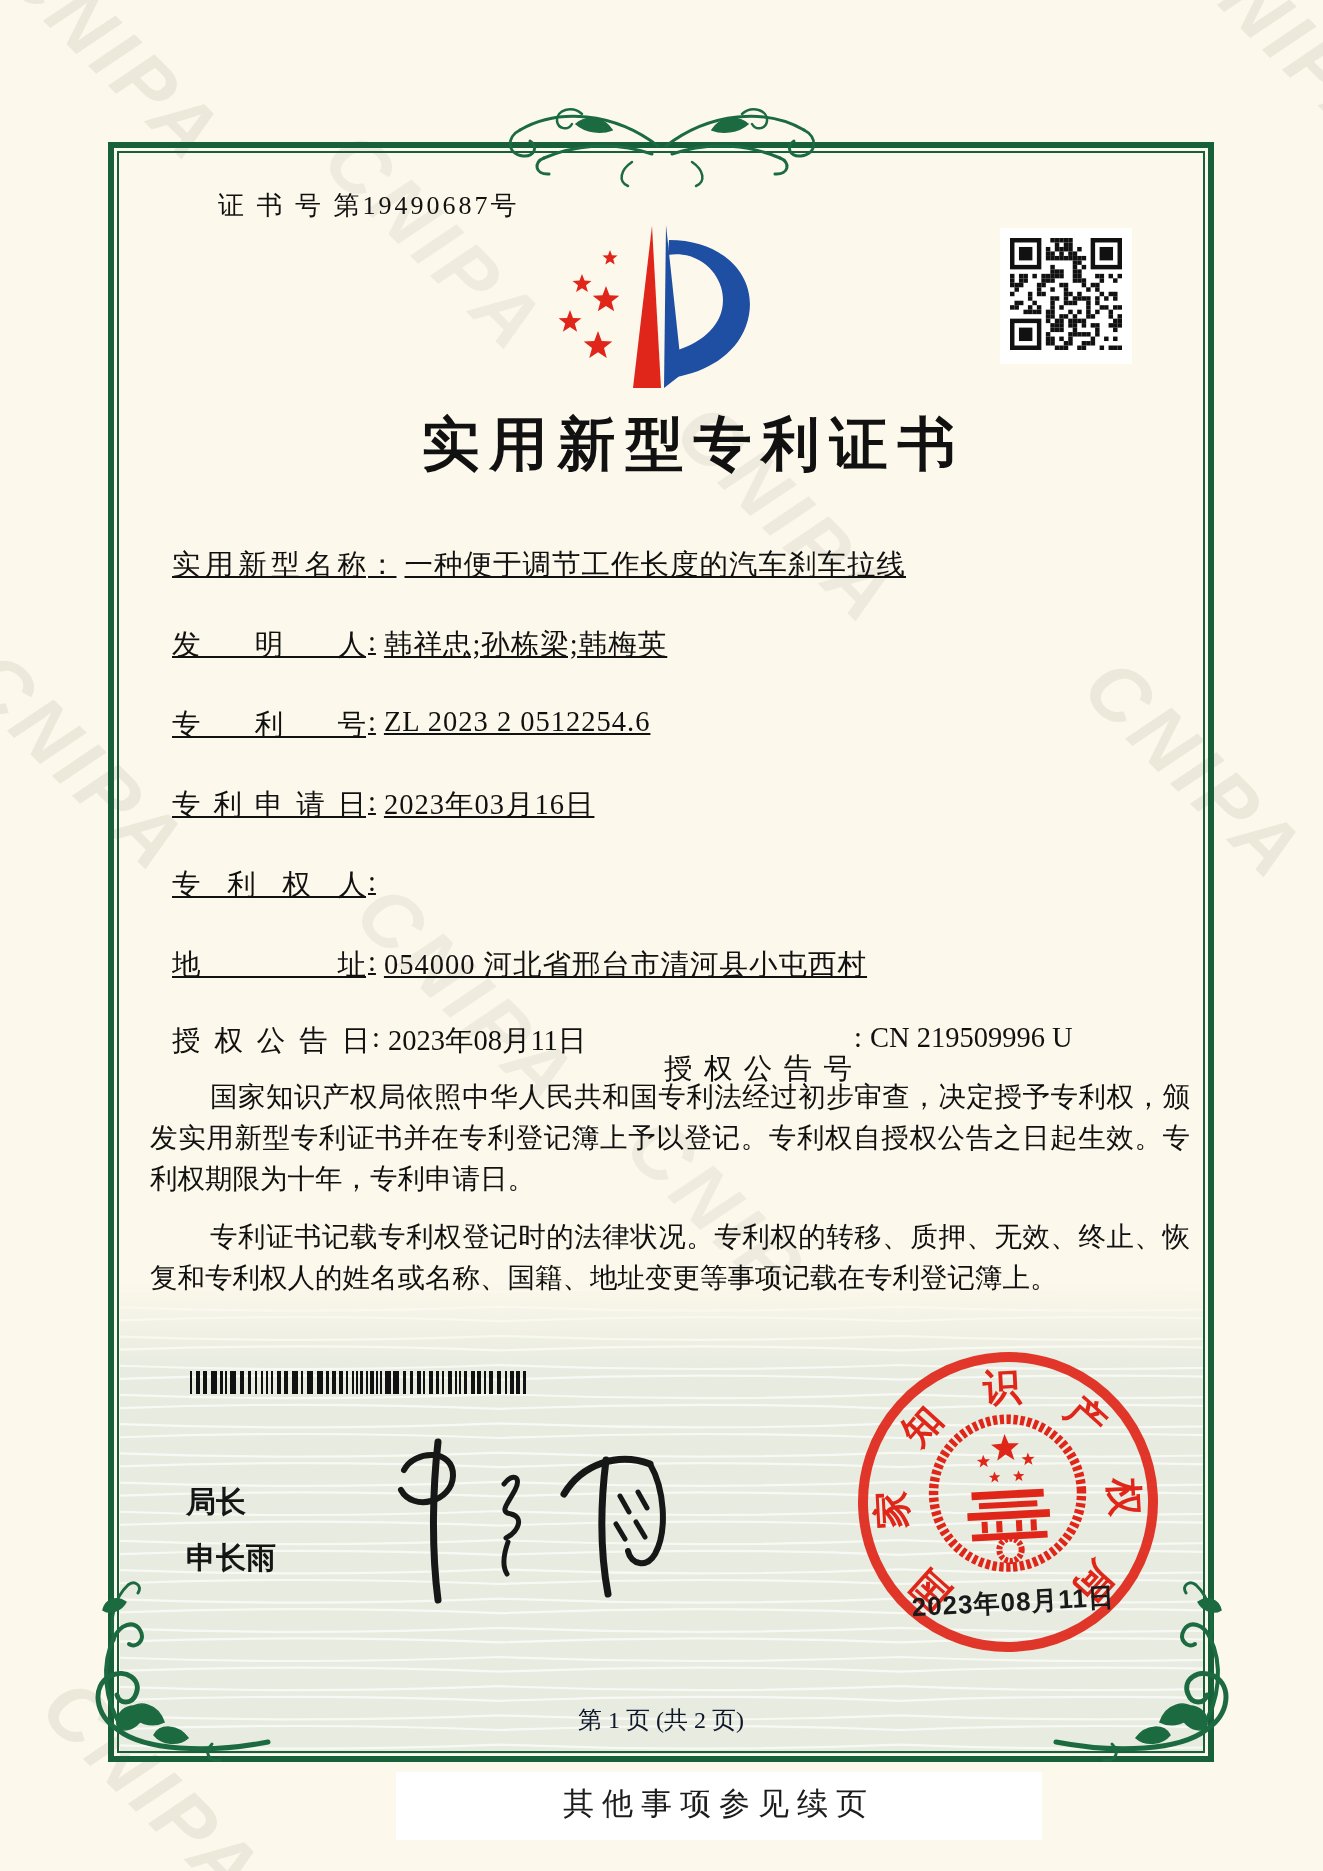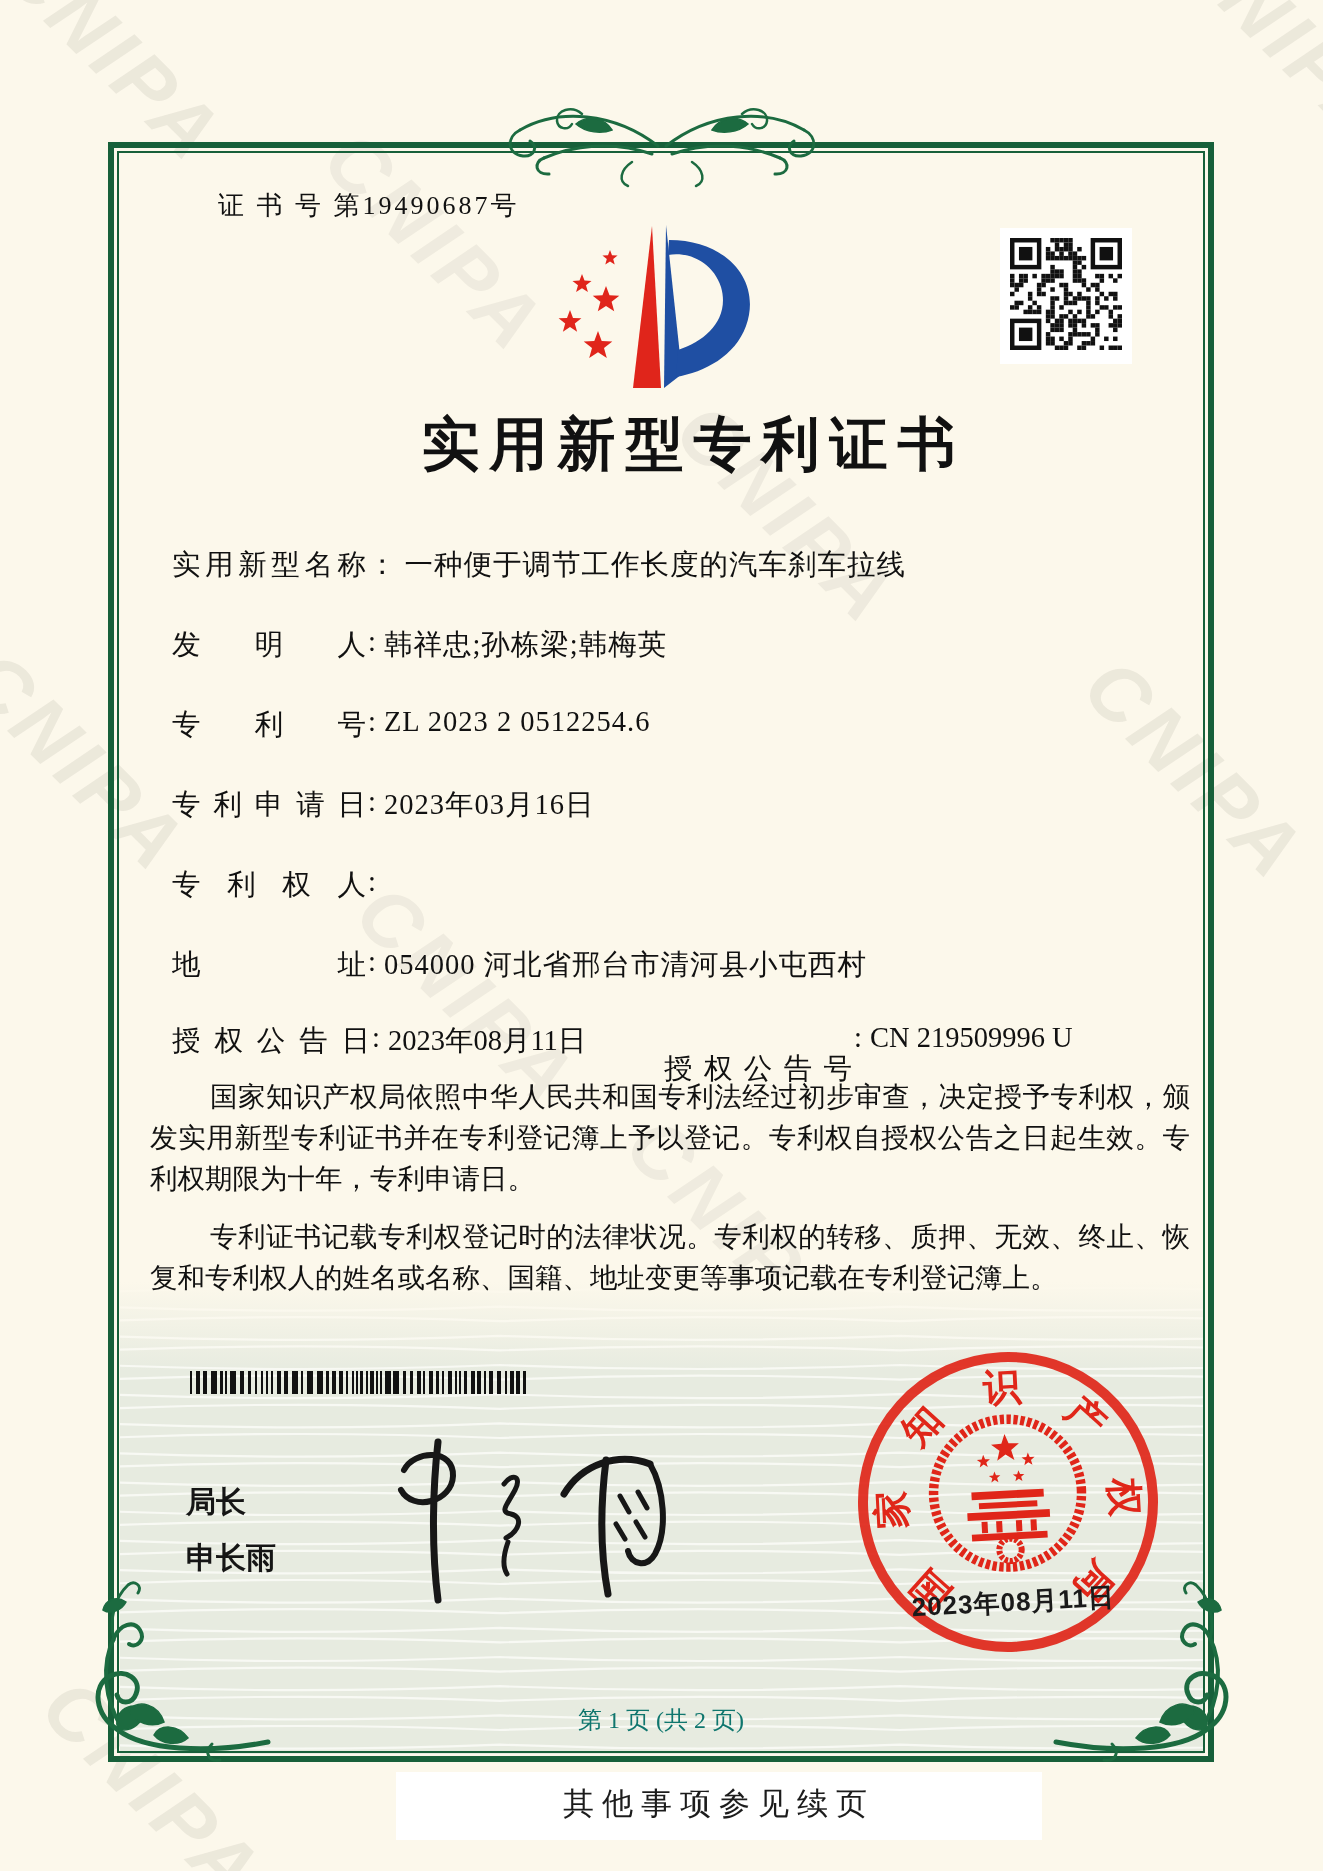--- a/index.html
+++ b/index.html
@@ -49,21 +49,21 @@
   }
   .logo{position:absolute;left:548px;top:222px;z-index:5;}
   .qr{
     position:absolute;left:1000px;top:228px;background:#fff;padding:10px;z-index:5;
   }
   .title{
     position:absolute;left:0;top:406px;width:1323px;text-align:center;
     font-size:58px;font-weight:bold;letter-spacing:10px;z-index:5;margin-left:32px;
   }
   
-  .fields{position:absolute;left:172px;top:546px;width:1020px;z-index:5;}
+  .fields{position:absolute;left:172px;top:546px;width:1020px;z-index:5;text-decoration:underline;}
   .frow{height:80px;display:flex;align-items:flex-start;font-size:28.5px;}
   .flabel{
     display:inline-block;width:194px;text-align:justify;text-align-last:justify;
     white-space:nowrap;
   }
   .fsep{margin:0 8px 0 2px;}
   .fvalue{flex:1;letter-spacing:1px;}
   .grant{position:absolute;left:172px;top:1022px;width:1020px;font-size:28.5px;z-index:5;}
   .grant .g{display:flex;align-items:flex-start;}
   .g2{position:absolute;left:492px;top:0;}
@@ -101,21 +101,21 @@
   }
   .seal-emblem{position:absolute;left:64px;top:44px;}
   .seal-date{
     position:absolute;left:0;bottom:32px;width:100%;text-align:center;
     font-size:26px;font-weight:600;color:#1a1a1a;letter-spacing:1px;
     font-family:"Liberation Sans","DejaVu Sans",sans-serif;
   }
   
   .page-footer{
     position:absolute;left:108px;top:1704px;width:1106px;text-align:center;
-    font-size:24px;z-index:6;color:#0f766e;
+    font-size:24px;z-index:6;color:#0f172a;
   }
   .continuation{
     position:absolute;left:396px;top:1772px;width:646px;height:68px;
     background:#ffffff;z-index:6;text-align:center;line-height:64px;
     font-size:31px;letter-spacing:8px;color:#1c1c1c;
   }
 </style>
 </head>
 <body>
 

